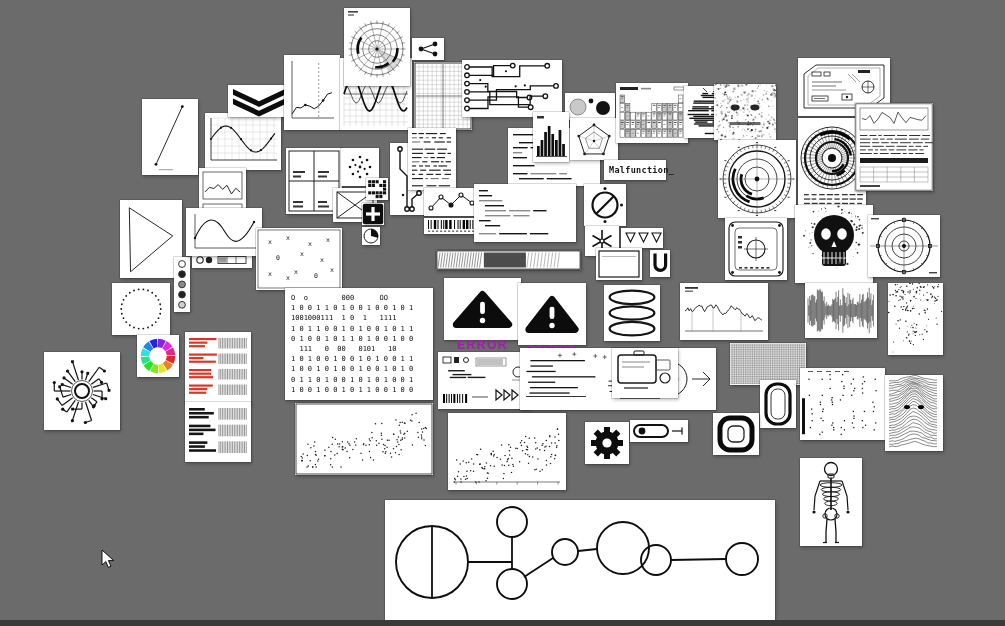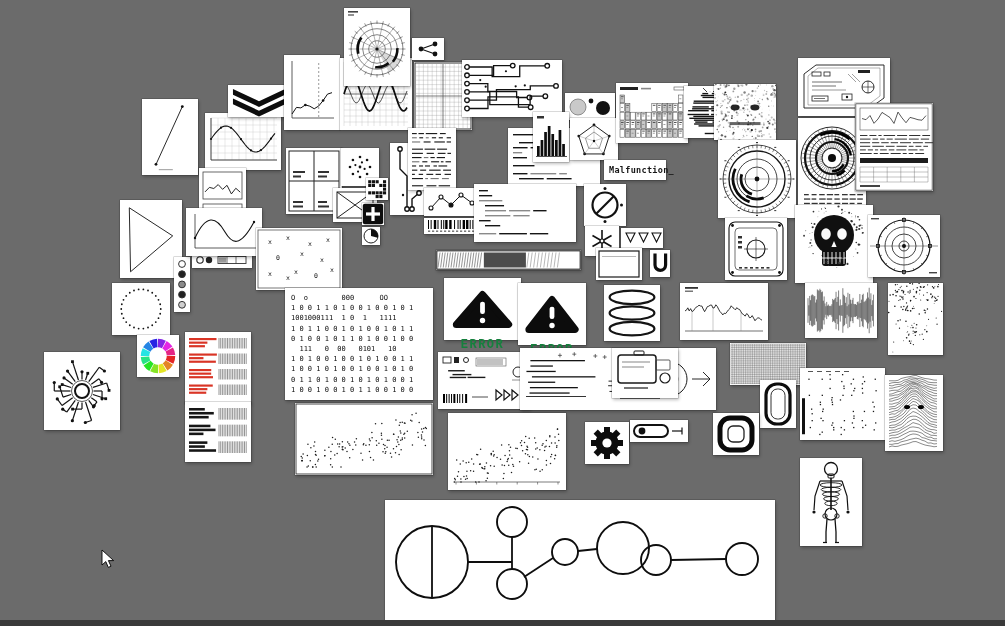--- a/index.html
+++ b/index.html
@@ -6,21 +6,21 @@
   #app{position:relative;width:1005px;height:626px;background:#6b6b6b;overflow:hidden;
        font-family:"Liberation Sans",sans-serif;cursor:default}
   .card{position:absolute;background:#ffffff;
         box-shadow:0 0 0 .5px rgba(0,0,0,.28),1px 2px 3px rgba(0,0,0,.25)}
   .card svg{display:block;width:100%;height:100%}
   .label-card{display:flex;align-items:center;padding:0 5px;box-sizing:border-box}
   .label-text{font:bold 8.5px "DejaVu Sans Mono",monospace;color:#161616;letter-spacing:.3px;white-space:nowrap}
   .binary-card{padding:5px 6px;box-sizing:border-box;font:7px/10.2px "DejaVu Sans Mono",monospace;
                color:#0c0c0c;white-space:pre;overflow:hidden}
   .error-card{display:flex;flex-direction:column;align-items:center;justify-content:flex-start;box-sizing:border-box}
-  .error-label{font-family:Liberation Mono, monospace;font-weight:800;letter-spacing:1.5px;color:#15803d;margin-top:-2px}
+  .error-label{font-family:Liberation Sans, sans-serif;font-weight:800;letter-spacing:1.5px;color:#a21caf;margin-top:-2px}
   #bottom-edge{position:absolute;left:0;bottom:0;width:100%;height:6px;background:#3a3a3a}
   #cursor{position:absolute;width:14px;height:20px;pointer-events:none;z-index:999}
 </style>
 </head>
 <body>
 
 <div id="app" style="background: rgb(107, 107, 107);">
   <div id="cards-layer">
       <div class="card" style="left: 142px; top: 99px; width: 56px; height: 76px;">
         <svg viewBox="0 0 56 76" preserveAspectRatio="none">

